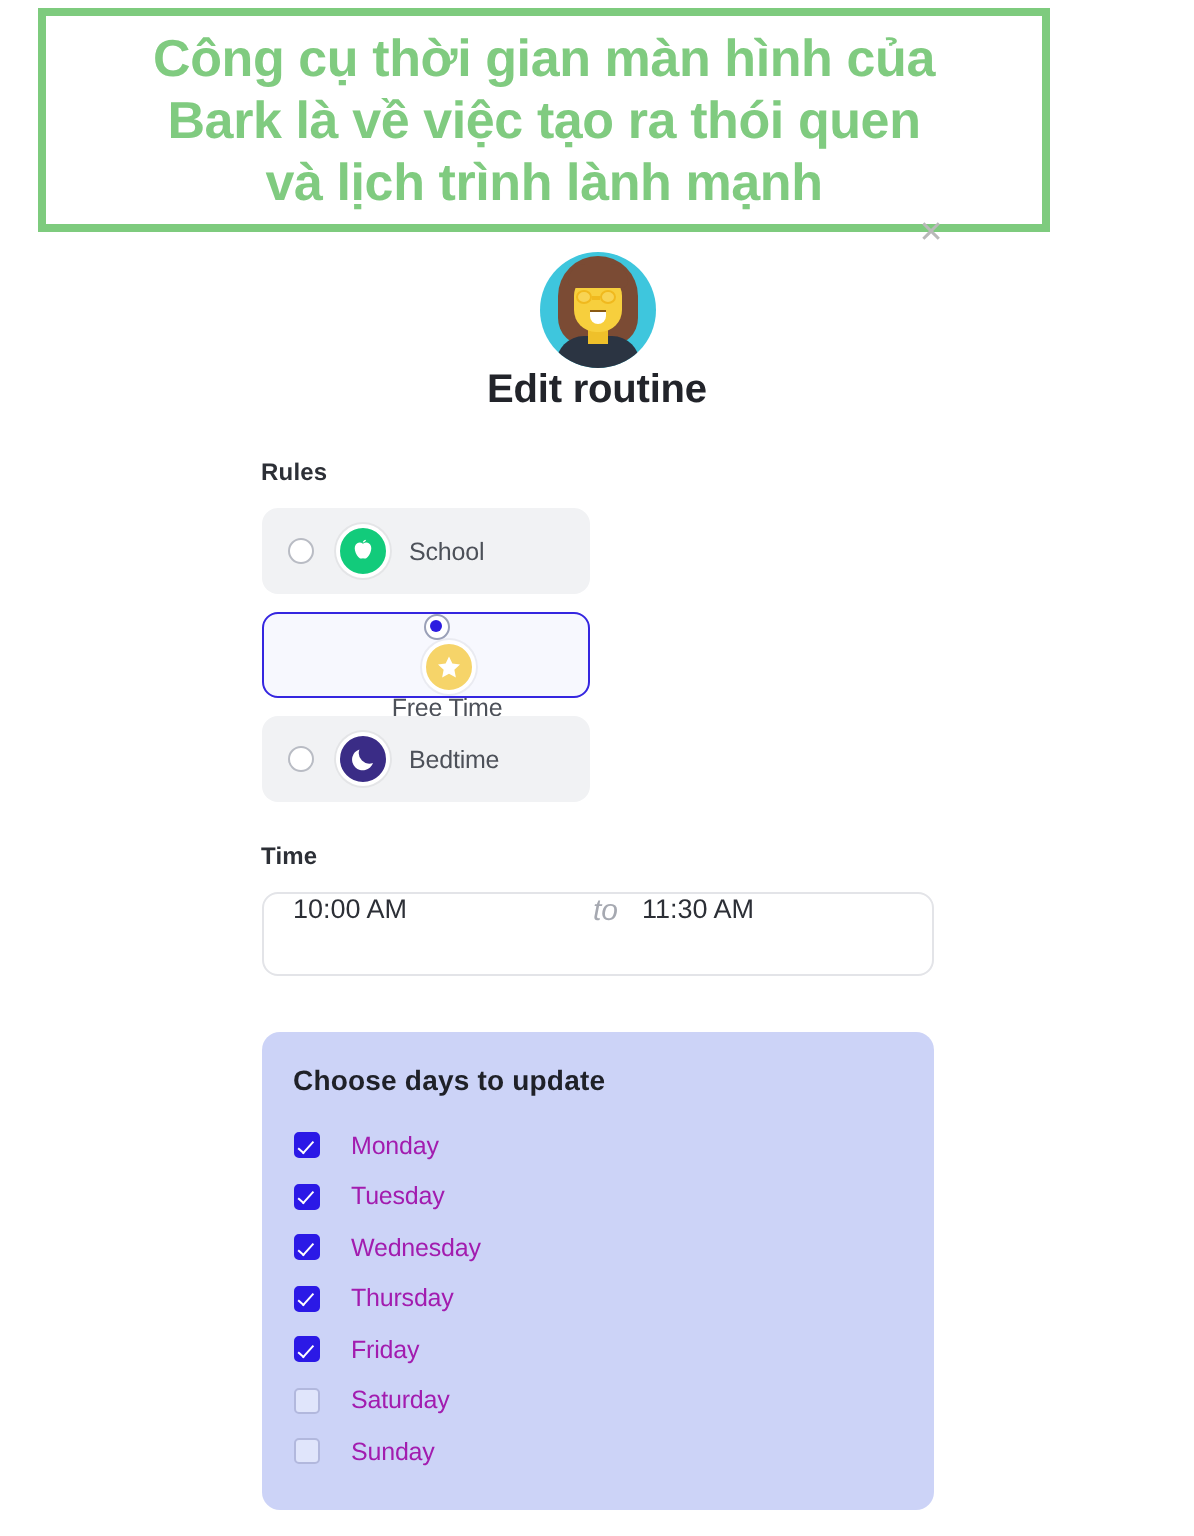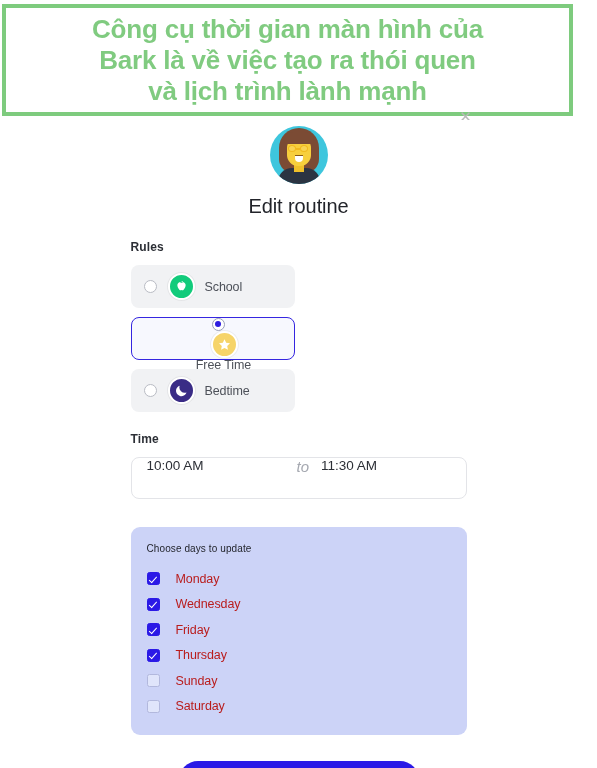--- a/index.html
+++ b/index.html
@@ -12,23 +12,23 @@
     background: #ffffff;
     font-family: "Liberation Sans", sans-serif;
     position: relative;
     overflow: hidden;
     -webkit-font-smoothing: antialiased;
   }
 
   
   .banner {
     position: absolute;
-    left: 2px;
+    left: 19px;
     top: 4px;
-    width: 571px;
+    width: 506px;
     height: 112px;
     box-sizing: border-box;
     border: 4px solid #7ecb7e;
     background: #ffffff;
     display: flex;
     align-items: center;
     justify-content: center;
   }
   .banner-text {
     color: #80cb80;
@@ -154,23 +154,22 @@
     width: 8px;
     height: 6px;
     background: #ffffff;
     border-radius: 0 0 5px 5px;
     border-top: 1.5px solid #8a5a14;
   }
 
   .page-title {
     text-align: center;
     font-size: 20px;
-    font-weight: normal;
+    font-weight: bold;
     color: #22242a;
-    margin-top: 11px;
     letter-spacing: -0.1px;
   }
 
   
   .form {
     width: 336px;
     margin: 0 auto;
     padding-top: 22px;
   }
 
@@ -281,22 +280,22 @@
   }
 
   
   .days-panel {
     margin-top: 28px;
     background: #ccd3f7;
     border-radius: 9px;
     padding: 16px 0 16px 16px;
   }
   .days-title {
-    font-size: 10px;
-    font-weight: normal;
+    font-size: 14px;
+    font-weight: bold;
     color: #1f2128;
     margin-bottom: 12px;
     letter-spacing: 0.1px;
   }
   .day-row {
     display: flex;
     align-items: center;
     height: 25.5px;
     cursor: pointer;
   }
@@ -321,21 +320,21 @@
     top: 1.3px;
     width: 3.4px;
     height: 6.6px;
     border: solid #ffffff;
     border-width: 0 1.9px 1.9px 0;
     transform: rotate(42deg);
   }
   .day-label {
     margin-left: 16px;
     font-size: 12.5px;
-    color: #b91c1c;
+    color: #a21caf;
     letter-spacing: -0.1px;
   }
 
   
   .save-wrap {
     display: flex;
     justify-content: center;
     margin-top: 26px;
   }
   .save-btn {
@@ -428,37 +427,41 @@
 
     <div class="days-panel">
       <div class="days-title">Choose days to update</div>
 
       <div class="day-row">
         <span class="checkbox checked"></span>
         <span class="day-label">Monday</span>
       </div>
       <div class="day-row">
         <span class="checkbox checked"></span>
+        <span class="day-label">Tuesday</span>
+      </div>
+      <div class="day-row">
+        <span class="checkbox checked"></span>
         <span class="day-label">Wednesday</span>
+      </div>
+      <div class="day-row">
+        <span class="checkbox checked"></span>
+        <span class="day-label">Thursday</span>
       </div>
       <div class="day-row">
         <span class="checkbox checked"></span>
         <span class="day-label">Friday</span>
       </div>
       <div class="day-row">
-        <span class="checkbox checked"></span>
-        <span class="day-label">Thursday</span>
+        <span class="checkbox"></span>
+        <span class="day-label">Saturday</span>
       </div>
       <div class="day-row">
         <span class="checkbox"></span>
         <span class="day-label">Sunday</span>
-      </div>
-      <div class="day-row">
-        <span class="checkbox"></span>
-        <span class="day-label">Saturday</span>
       </div>
     </div>
 
     <div class="save-wrap">
       <button class="save-btn">Save</button>
     </div>
 
   </div>
 </div>
 

